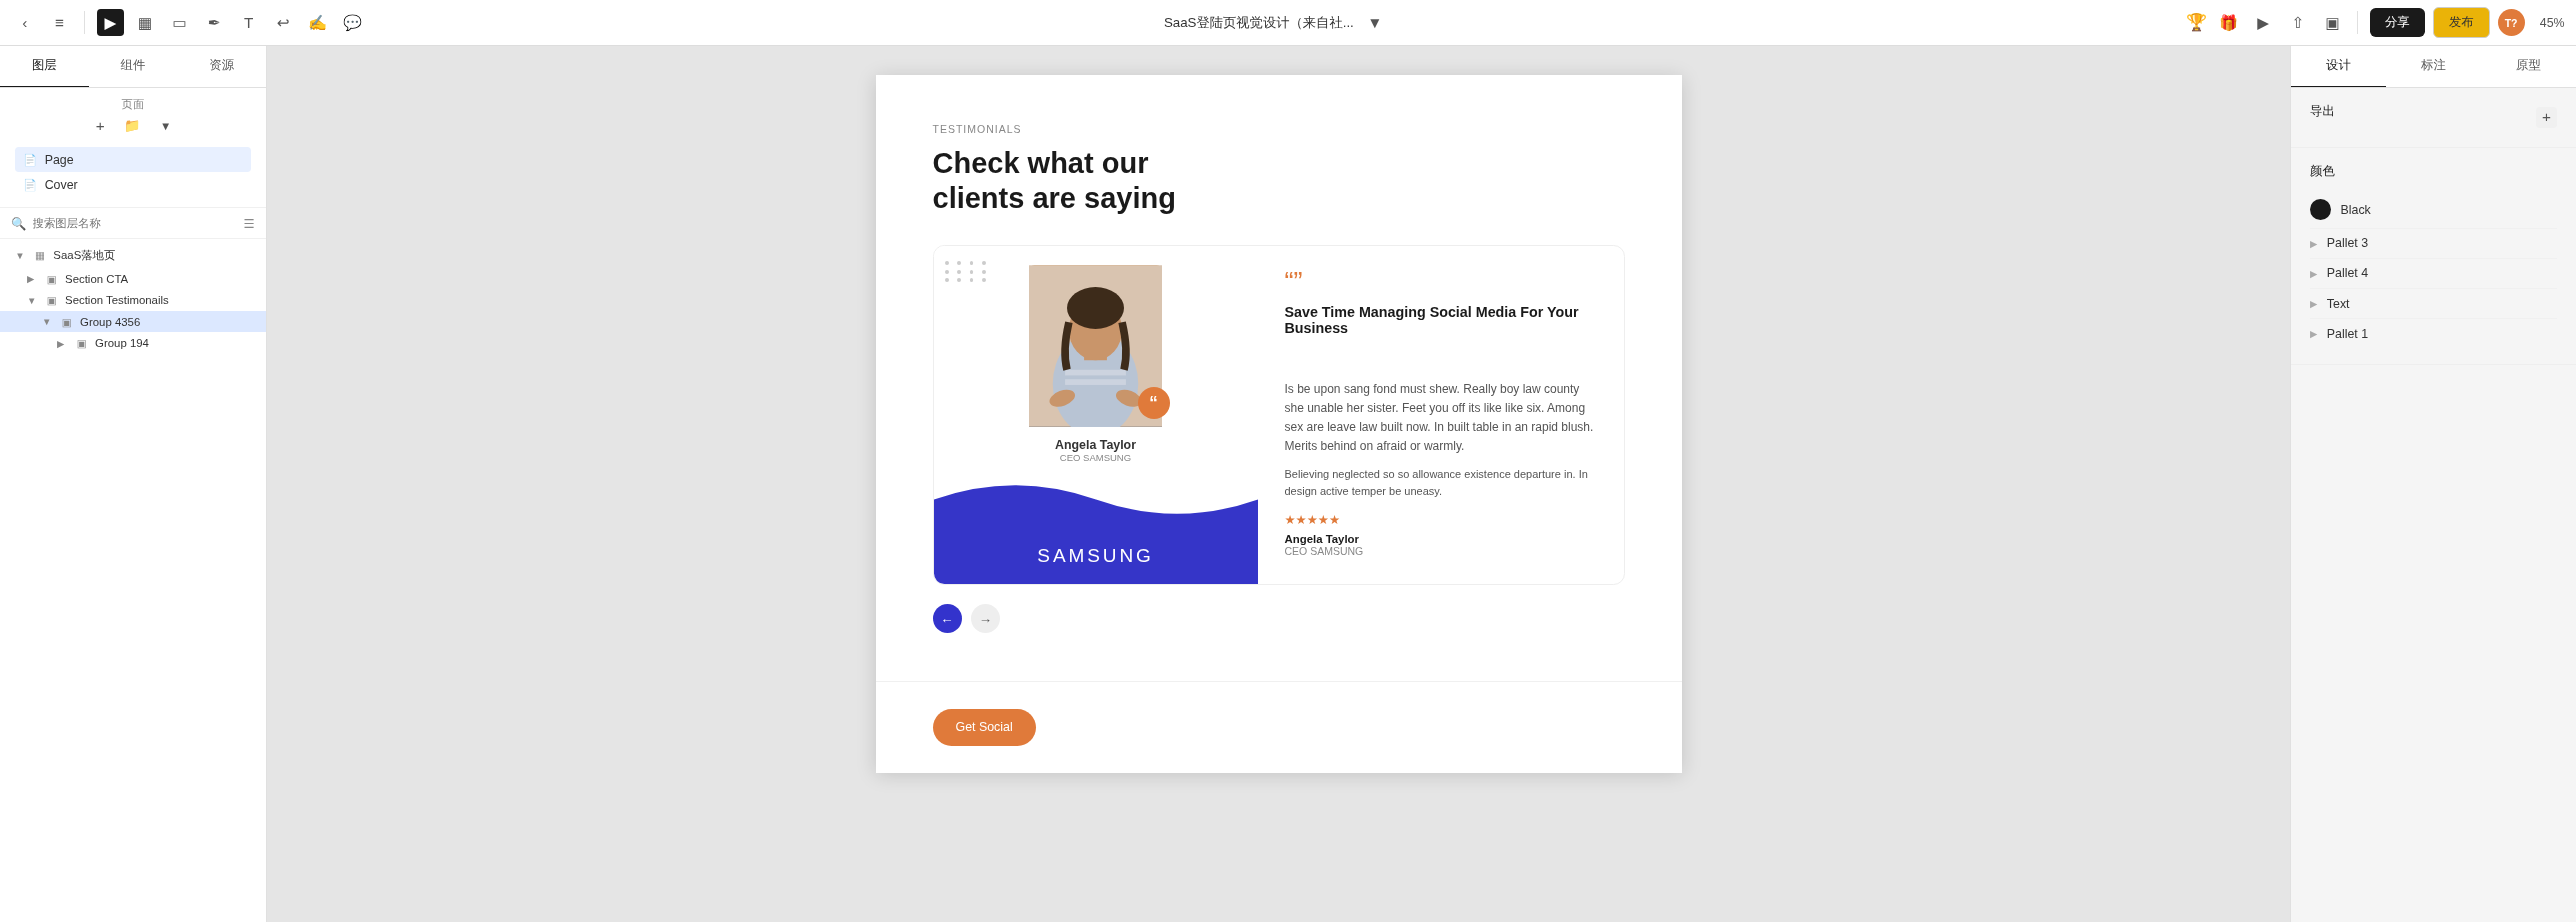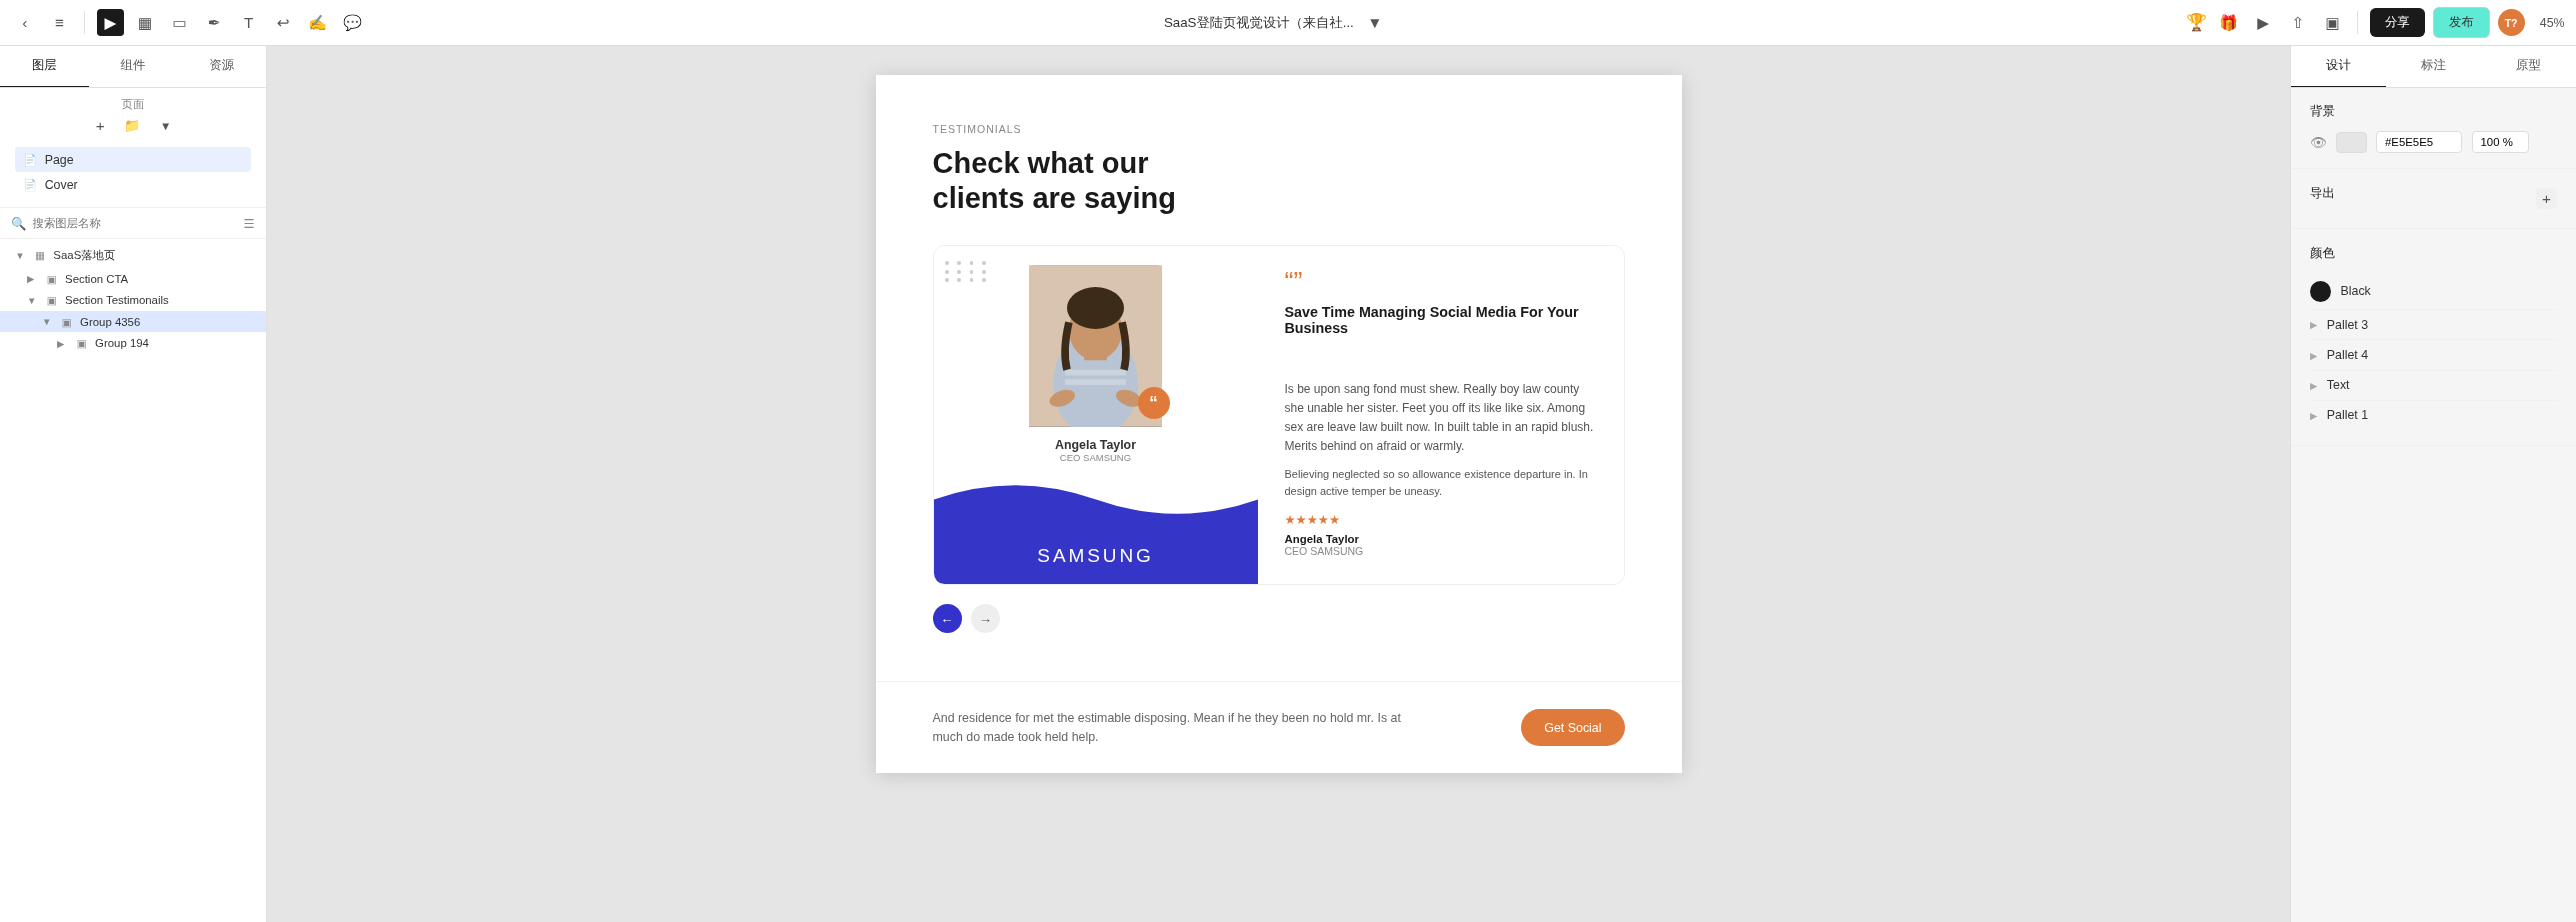--- a/index.html
+++ b/index.html
@@ -11,21 +11,21 @@
       background: #fff; border-bottom: 1px solid #ddd;
       display: flex; align-items: center; padding: 0 11.4px; gap: 7.6px; z-index: 100;
     }
     .toolbar-icon { width: 27px; height: 27px; display: flex; align-items: center; justify-content: center; cursor: pointer; border-radius: 3.8px; font-size: 15.3px; color: #555; }
     .toolbar-icon.active { background: #1a1a1a; color: #fff; }
     .toolbar-separator { width: 1px; height: 23px; background: #e0e0e0; margin: 0 3.8px; }
     .toolbar-center { flex: 1; display: flex; align-items: center; justify-content: center; gap: 7.6px; }
     .toolbar-title { font-size: 13.3px; color: #333; font-weight: 500; }
     .toolbar-right { display: flex; align-items: center; gap: 7.6px; }
     .btn-share { background: #1a1a1a; color: #fff; border: none; padding: 5.7px 15.3px; border-radius: 5.7px; font-size: 12.4px; cursor: pointer; font-weight: 500; }
-    .btn-publish { background: #5eead4; color: #333; border: 1px solid #ccc; padding: 5.7px 15.3px; border-radius: 5.7px; font-size: 12.4px; cursor: pointer; }
+    .btn-publish { background: #eab308; color: #333; border: 1px solid #ccc; padding: 5.7px 15.3px; border-radius: 5.7px; font-size: 12.4px; cursor: pointer; }
     .zoom-level { font-size: 12.4px; color: #555; margin-left: 7.6px; }
     .trophy-icon { color: #a855f7; font-size: 17px; }
     .avatar-btn { width: 27px; height: 27px; background: #e07a3a; border-radius: 50%; display: flex; align-items: center; justify-content: center; color: #fff; font-size: 10.5px; font-weight: 600; }
 
     
     #left-panel {
       position: fixed; top: 46px; left: 0; width: 267px; bottom: 0;
       background: #fff; border-right: 1px solid #e0e0e0;
       display: flex; flex-direction: column;
     }
@@ -311,43 +311,33 @@
         </div>
       </div>
 
       <div class="card-nav">
         <button class="nav-btn prev">←</button>
         <button class="nav-btn next">→</button>
       </div>
     </div>
 
     <div class="section-cta">
-      <p class="cta-text">And residence for met the estimable disposing. Mean if he they been no hold mr. Is at much do made took held help.</p>
       <button class="cta-btn">Get Social</button>
     </div>
 
   </div>
 </div>
 
 <div id="right-panel">
   <div class="right-tabs">
     <div class="right-tab active">设计</div>
     <div class="right-tab">标注</div>
     <div class="right-tab">原型</div>
   </div>
 
-  <div class="right-section">
-    <div class="right-section-title">背景</div>
-    <div class="bg-row">
-      <span class="eye-icon">👁</span>
-      <div class="color-swatch" style="background:#e5e5e5;"></div>
-      <input class="hex-input" type="text" value="#E5E5E5" style="">
-      <input class="opacity-input" type="text" value="100 %" style="">
-    </div>
-  </div>
 
   <div class="right-section">
     <div class="export-row">
       <span class="right-section-title">导出</span>
       <button class="add-btn">+</button>
     </div>
   </div>
 
   <div class="right-section">
     <div class="right-section-title">颜色</div>

